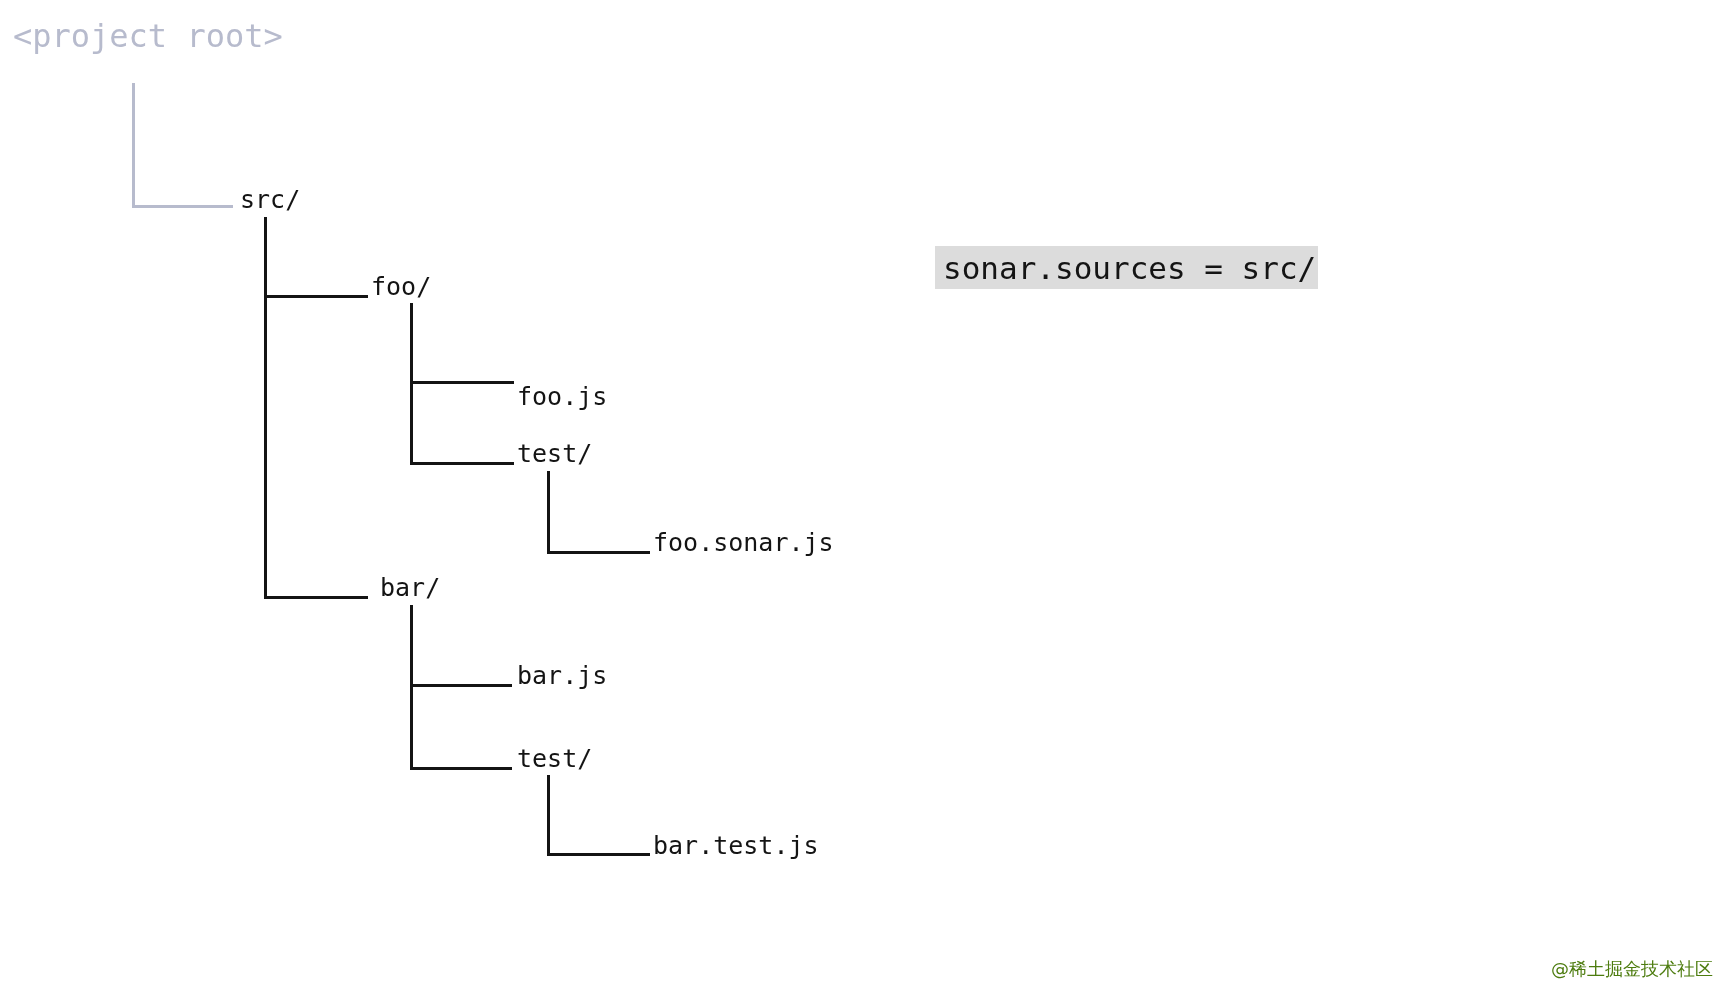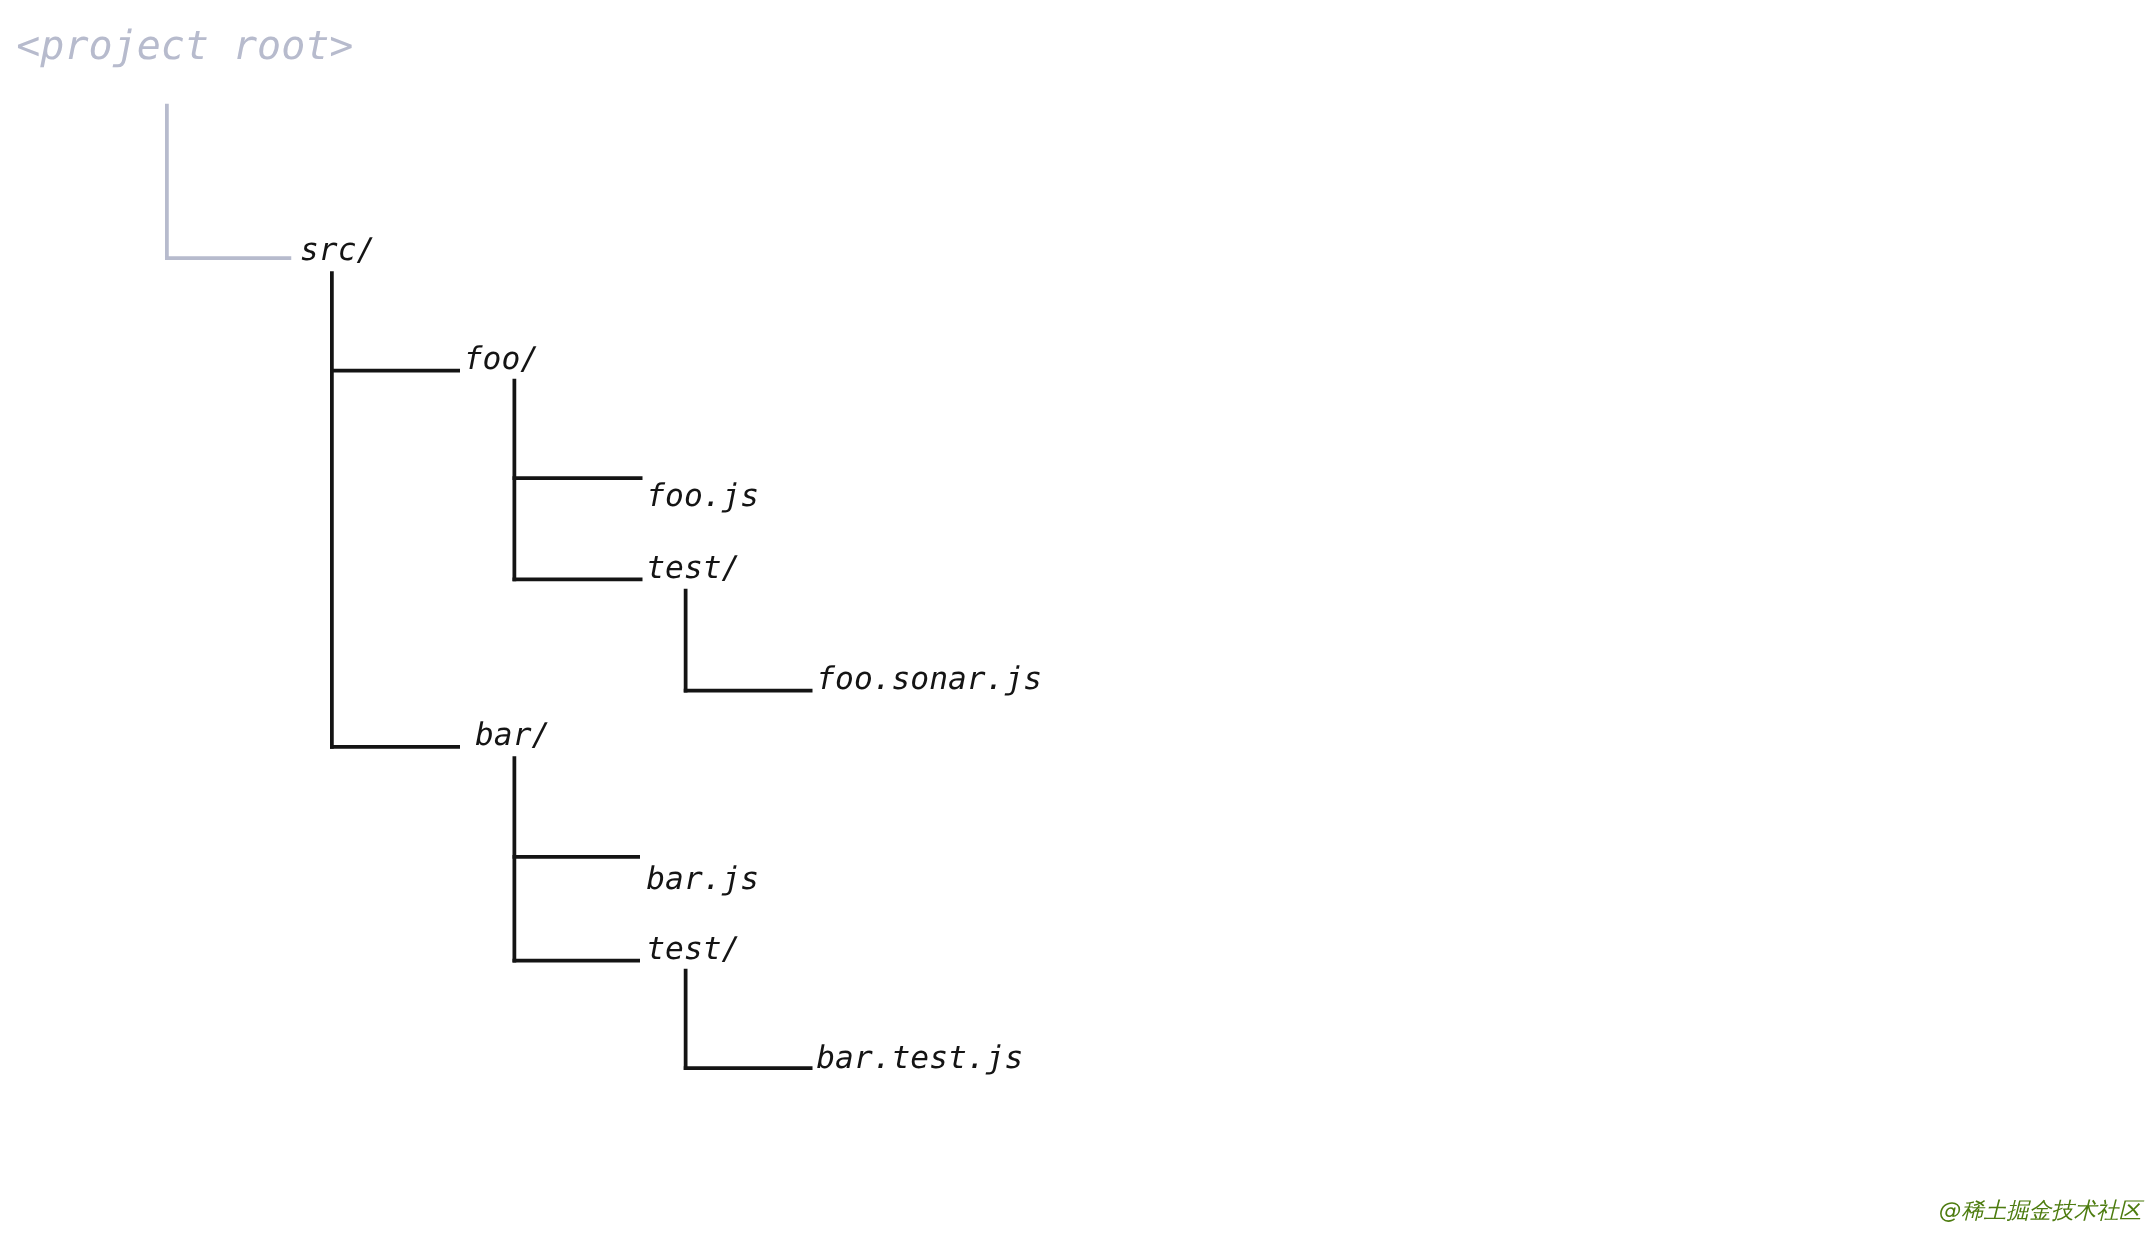--- a/index.html
+++ b/index.html
@@ -2,21 +2,21 @@
 <html><head>
 <meta charset="utf-8">
 <style>
   html, body { margin: 0; padding: 0; }
   body {
     width: 1719px; height: 990px;
     background: #ffffff;
     position: relative; overflow: hidden;
     font-family: "DejaVu Sans Mono", monospace;
   }
-  .stage { position: absolute; left: 0; top: 0; width: 1719px; height: 990px; font-style: italic; }
+  .stage { position: absolute; left: 0; top: 0; width: 1719px; height: 990px; }
   .root-label {
     position: absolute; left: 13px; top: 19px;
     font-size: 32px; line-height: 34px;
     color: #b7bbcd; white-space: pre;
   }
   .tree-label {
     position: absolute;
     font-size: 25px; line-height: 31px;
     color: #141414; white-space: pre;
   }
@@ -62,25 +62,28 @@
   <div class="line" style="left:547px; top:471px; width:3px;   height:83px;"></div>
 
   <div class="line" style="left:547px; top:551px; width:103px; height:3px;"></div>
   <span class="tree-label" style="left:653px; top:527px;">foo.sonar.js</span>
 
   <div class="line" style="left:264px; top:596px; width:104px; height:3px;"></div>
   <span class="tree-label" style="left:380px; top:572px;">bar/</span>
   <div class="line" style="left:410px; top:605px; width:3px;   height:165px;"></div>
 
   <div class="line" style="left:410px; top:684px; width:102px; height:3px;"></div>
-  <span class="tree-label" style="left:517px; top:660px;margin-top:27px;">bar.js</span>
+  <span class="tree-label" style="left:517px; top:660px;">bar.js</span>
 
   <div class="line" style="left:410px; top:767px; width:102px; height:3px;"></div>
   <span class="tree-label" style="left:517px; top:743px;">test/</span>
   <div class="line" style="left:547px; top:775px; width:3px;   height:81px;"></div>
 
   <div class="line" style="left:547px; top:853px; width:103px; height:3px;"></div>
   <span class="tree-label" style="left:653px; top:830px;text-align:center;">bar.test.js</span>
 
+  <div class="code-chip">
+    <span>sonar.sources = src/</span>
+  </div>
 
   <div class="watermark">@稀土掘金技术社区</div>
 
 </div>
 
 </body></html>

